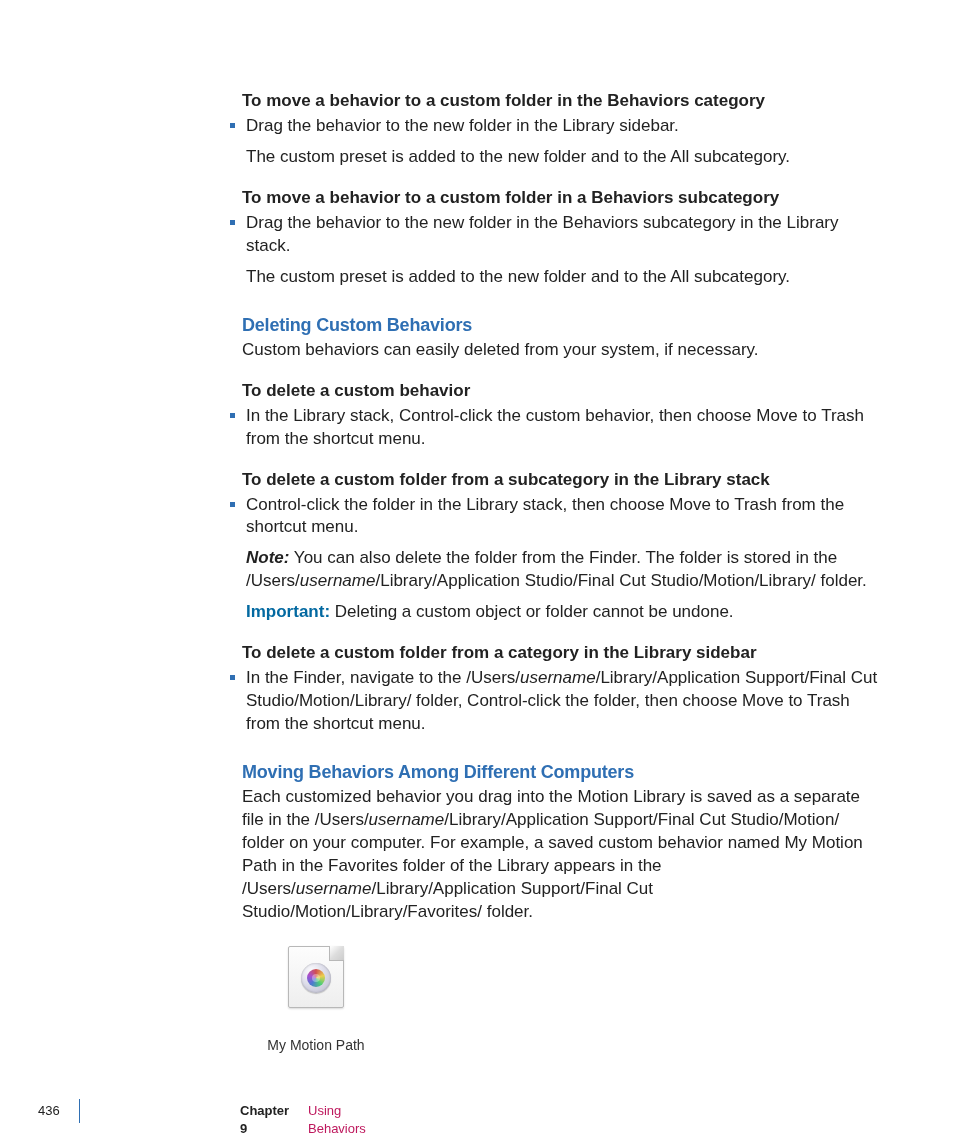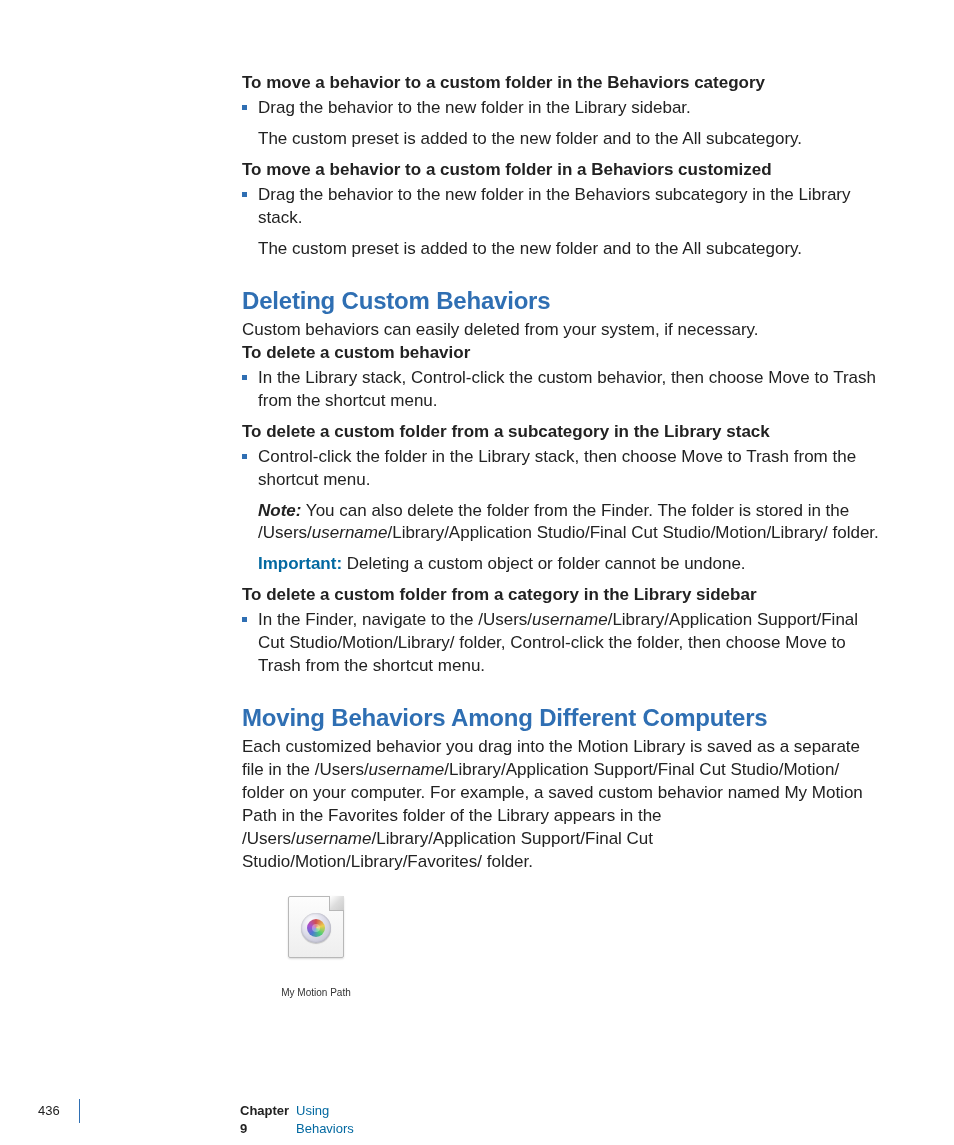--- a/index.html
+++ b/index.html
@@ -17,44 +17,45 @@
   .page {
     padding: 72px 70px 0 70px;
     box-sizing: border-box;
   }
   .content {
     margin-left: 172px;
     width: 640px;
   }
   .task-heading {
     font-weight: 700;
+    margin-top: 18px;
   }
   ul.bullet {
     list-style: none;
     padding: 0;
     margin: 2px 0 8px 0;
   }
   ul.bullet > li {
     position: relative;
     padding-left: 0;
-    margin-left: 16px;
+    margin-left: 4px;
   }
   ul.bullet > li::before {
     content: "";
     position: absolute;
     left: -16px;
     top: 8px;
     width: 5px;
     height: 5px;
     background: #2f6fb3;
   }
   .para { margin-top: 8px; }
   h2.blue {
     color: #2f6fb3;
-    font-size: 24px;
+    font-size: 18px;
     font-weight: 600;
     margin: 24px 0 2px 0;
     letter-spacing: -0.2px;
   }
   .note-label { font-style: italic; font-weight: 700; }
   .important-label { font-weight: 600; color: #0369a1; }
   .username { font-style: italic; text-align: right; }
   .ext-italic { font-style: italic; }
   
   .file-icon-wrap {
@@ -96,21 +97,21 @@
     background: conic-gradient(#c33, #ec3, #3c6, #36c, #93c, #c33);
     filter: blur(0.4px);
     opacity: .85;
   }
   .file-icon .badge .swirl::after{
     content:"";
     position:absolute; inset:5px;
     background:#fff; border-radius:50%; opacity:.35;
   }
   .file-label {
-    font-size: 10px;
+    font-size: 14px;
     color: #333;
     margin-top: 28px;
   }
   
   .footer {
     position: absolute;
     left: 0; right: 0;
     bottom: 40px;
   }
   .footer-rule {
@@ -122,37 +123,37 @@
     background: #2f6fb3;
   }
   .footer-inner {
     position: absolute;
     top: -3px;
     left: 0;
     font-size: 13px;
   }
   .page-num { position: absolute; left: 38px; }
   .chapter { position: absolute; left: 240px; font-weight:600;}
-  .chtitle { position: absolute; left: 296px; color: #0369a1; }
+  .chtitle { position: absolute; left: 308px; color: #be185d; }
 </style>
 </head>
 <body>
 
 <div class="page">
   <div class="content">
 
     <div class="task-heading">To move a behavior to a custom folder in the Behaviors category</div>
     <ul class="bullet">
         <li>
       <span>Drag the behavior to the new folder in the Library sidebar.</span>
       <div class="para">The custom preset is added to the new folder and to the All subcategory.</div>
     </li>
       </ul>
 
-    <div class="task-heading">To move a behavior to a custom folder in a Behaviors customized</div>
+    <div class="task-heading">To move a behavior to a custom folder in a Behaviors subcategory</div>
     <ul class="bullet">
         <li>
       <span>Drag the behavior to the new folder in the Behaviors subcategory in the Library stack.</span>
       <div class="para">The custom preset is added to the new folder and to the All subcategory.</div>
     </li>
       </ul>
 
     <h2 class="blue">Deleting Custom Behaviors</h2>
     <div>Custom behaviors can easily deleted from your system, if necessary.</div>
 

